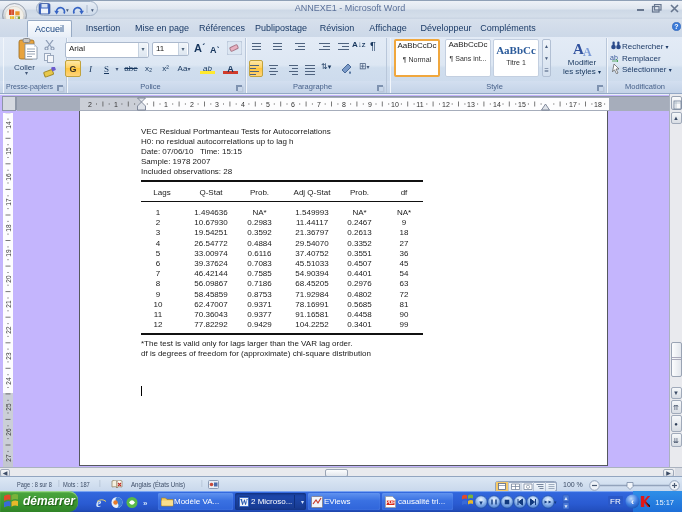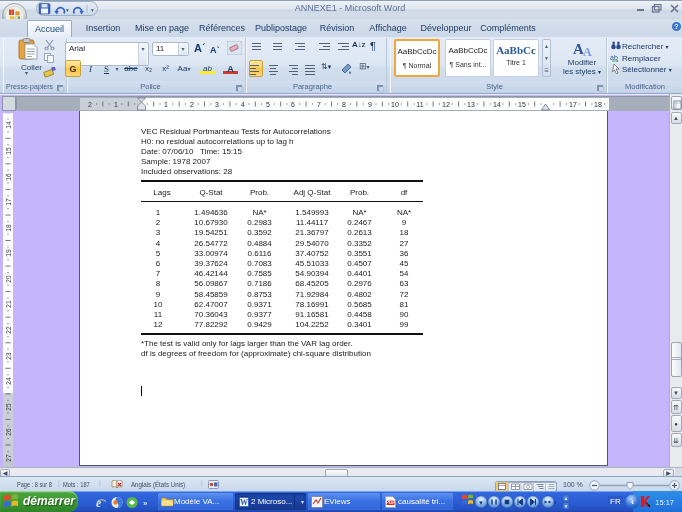--- a/index.html
+++ b/index.html
@@ -22,21 +22,21 @@
 
 .ri{position:absolute;font-size:8px;color:#2a4468}
 .combo{position:absolute;background:#fff;border:1px solid #abb9cd;border-radius:2px;font-size:8px;color:#222;line-height:12px;padding-left:3px}
 .combo i{position:absolute;right:1px;top:0;bottom:0;width:9px;background:linear-gradient(#f2f6fa,#dde6f0);border-left:1px solid #c6d2e0;font-style:normal;font-size:6px;color:#4a6078;text-align:center;line-height:12px}
 .fbtn{position:absolute;top:60px;height:17px;border:1px solid transparent;border-radius:2px;text-align:center;font-size:9px;color:#17365d;line-height:16px}
 .on{background:linear-gradient(#ffe8a6,#ffd160 45%,#ffc63e 50%,#ffd47c);border:1px solid #c2a33c}
 .par{position:absolute;width:13px;height:13px}
 .bars{display:block}
 .bars b{display:block;height:1.5px;background:#4f637f;margin:1.5px 0 0 0}
 .stylecard{position:absolute;top:39px;width:46px;height:38px;background:#fff;border:1px solid #c3cfe0;border-radius:2px;text-align:center;color:#222}
-.stylecard .s1{display:block;font-size:8px;margin-top:6px;white-space:nowrap}
+.stylecard .s1{display:block;font-size:8px;white-space:nowrap}
 .stylecard .s2{display:block;font-size:7px;color:#333;margin-top:6px;white-space:nowrap;overflow:hidden}
 .mod{position:absolute;left:622px;font-size:8px;color:#1d3a66;white-space:nowrap}
 
 #docarea{left:0;top:94px;width:682px;height:373px;background:#c4b5fd;box-shadow:inset 0 1px 0 #e8eef6}
 #page{left:79px;top:16px;width:529px;height:356px;background:#fff;border-left:1.5px solid #55585e;border-right:1.5px solid #55585e;border-bottom:1.5px solid #55585e}
 #vscroll{right:0;top:0;width:13px;height:373px;background:#e9eaee;border-left:1px solid #aab2bf}
 #hscroll{left:0;top:373px;width:682px;height:9px;background:#e9eaee;border-top:1px solid #aab2bf}
 
 #hruler{left:16px;top:2px;width:653px;height:14px;background:#aeb4c0;border:1px solid #8d96a6}
 #corner{left:2px;top:2px;width:14px;height:15px;background:#d5d9e0;border:1px solid #8d96a6}
@@ -142,40 +142,40 @@
       <rect x="5" y="0.5" width="7" height="4" rx="1.5" fill="#c8c8c8" stroke="#888"></rect>
       <path d="M7 6 h9 l3 3 v12 h-12 z" fill="#fff" stroke="#7a8aa0" stroke-width="0.8"></path>
       <path d="M16 6 l3 3 h-3 z" fill="#d8dee8"></path>
       <g stroke="#9aa6b6">
         <line x1="9" y1="11" x2="17" y2="11"></line>
         <line x1="9" y1="13.5" x2="17" y2="13.5"></line>
         <line x1="9" y1="16" x2="17" y2="16"></line>
         <line x1="9" y1="18.5" x2="14" y2="18.5"></line>
       </g>
     </svg>
-  <div class="ri" style="left:14px;top:63px;width:28px;text-align:right">Coller</div>
+  <div class="ri" style="left:14px;top:63px;width:28px;text-align:left">Coller</div>
   <div class="ri" style="left:25px;top:69px;font-size:6px;color:#44597a">▾</div>
   <svg class="abs" style="left:44px;top:40px" width="11" height="10" xmlns="http://www.w3.org/2000/svg">
       <g stroke="#8d9cb5" stroke-width="1.2" fill="none">
         <line x1="2" y1="0" x2="8" y2="8"></line>
         <line x1="9" y1="0" x2="3" y2="8"></line>
         <circle cx="2.5" cy="8.5" r="1.5"></circle>
         <circle cx="8.5" cy="8.5" r="1.5"></circle>
       </g>
     </svg>
   <svg class="abs" style="left:44px;top:53px" width="11" height="10" xmlns="http://www.w3.org/2000/svg">
       <rect x="0.5" y="0.5" width="6" height="7" fill="#f4f6fa" stroke="#9aa8bd"></rect>
       <rect x="3.5" y="2.5" width="6" height="7" fill="#f4f6fa" stroke="#9aa8bd"></rect>
     </svg>
   <svg class="abs" style="left:43px;top:67px" width="13" height="11" xmlns="http://www.w3.org/2000/svg">
       <rect x="1" y="4" width="9" height="5" rx="1" fill="#e8c84a" stroke="#a08828" transform="rotate(-20 5 6)"></rect>
       <rect x="8.5" y="0" width="4" height="4" rx="1" fill="#6a5acd" transform="rotate(-20 10 2)"></rect>
     </svg>
 
-  <div class="combo" style="left:65px;top:42px;width:84px;height:24px">Arial<i>▾</i></div>
+  <div class="combo" style="left:65px;top:42px;width:84px;height:16px">Arial<i>▾</i></div>
   <div class="combo" style="left:152px;top:42px;width:37px;height:14px">11<i>▾</i></div>
   <div class="ri" style="left:194px;top:42px;font-size:11px;font-weight:bold;color:#17365d">Aˊ</div>
   <div class="ri" style="left:210px;top:45px;font-size:9px;font-weight:bold;color:#17365d">Aˋ</div>
   <svg class="abs" style="left:227px;top:41px" width="15" height="14" xmlns="http://www.w3.org/2000/svg">
       <rect x="0" y="0" width="15" height="14" rx="2" fill="#dce6f2" stroke="#b0bed2"></rect>
       <rect x="3" y="5" width="8" height="4" rx="1" fill="#e8b0c0" transform="rotate(-25 7 7)" stroke="#a87888"></rect>
     </svg>
   <div class="fbtn on" style="left:65px;width:16px;font-weight:bold;color:#3b3123">G</div>
   <div class="fbtn" style="left:84px;width:13px;font-style:italic;font-family:'Liberation Serif',serif">I</div>
   <div class="fbtn" style="left:99px;width:15px;text-decoration:underline;font-family:'Liberation Serif',serif">S</div>

